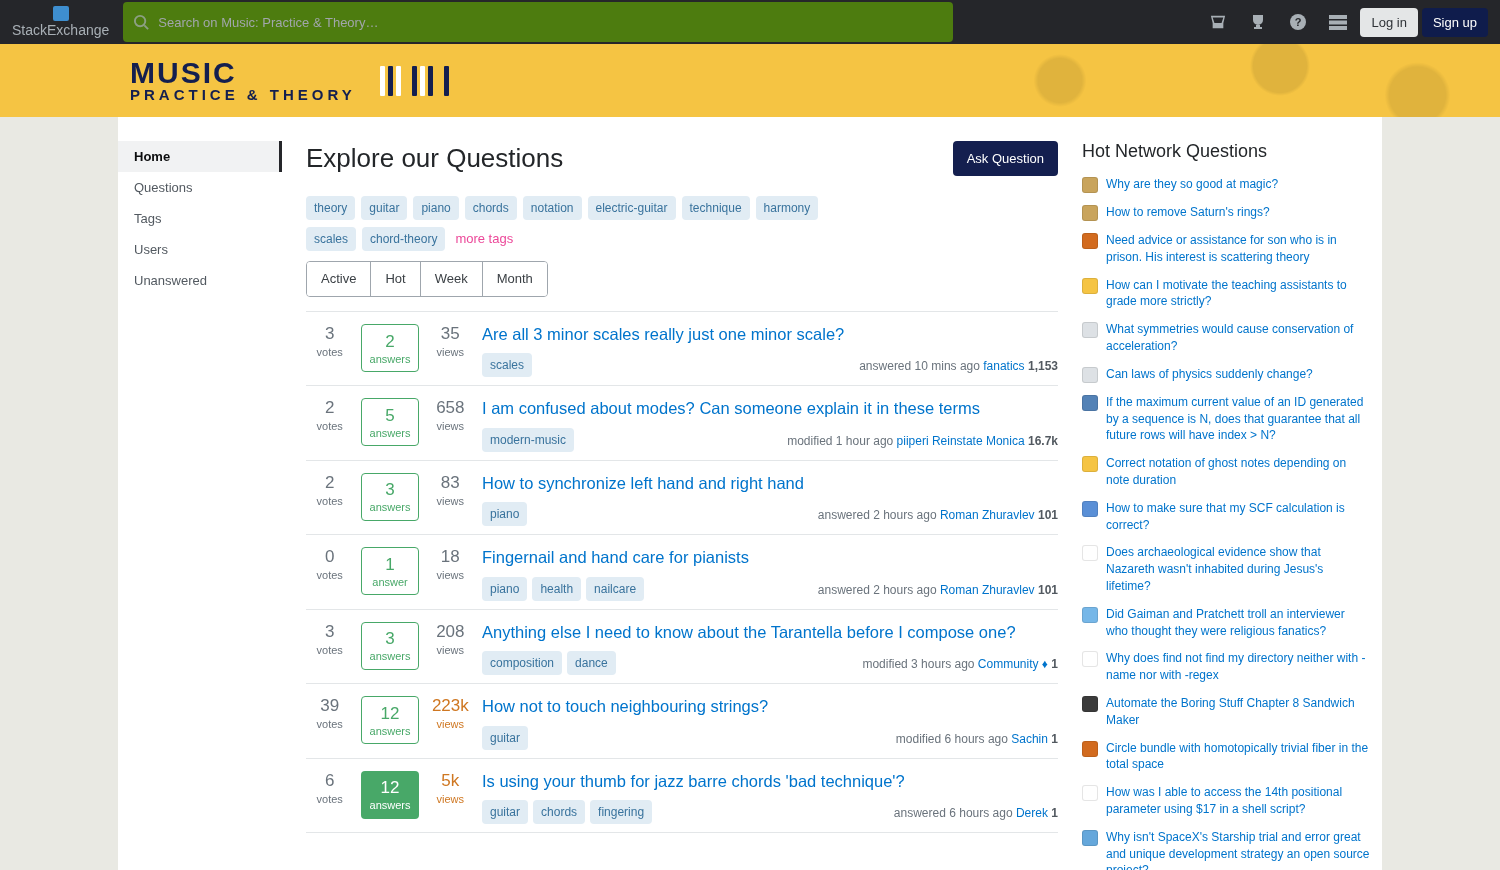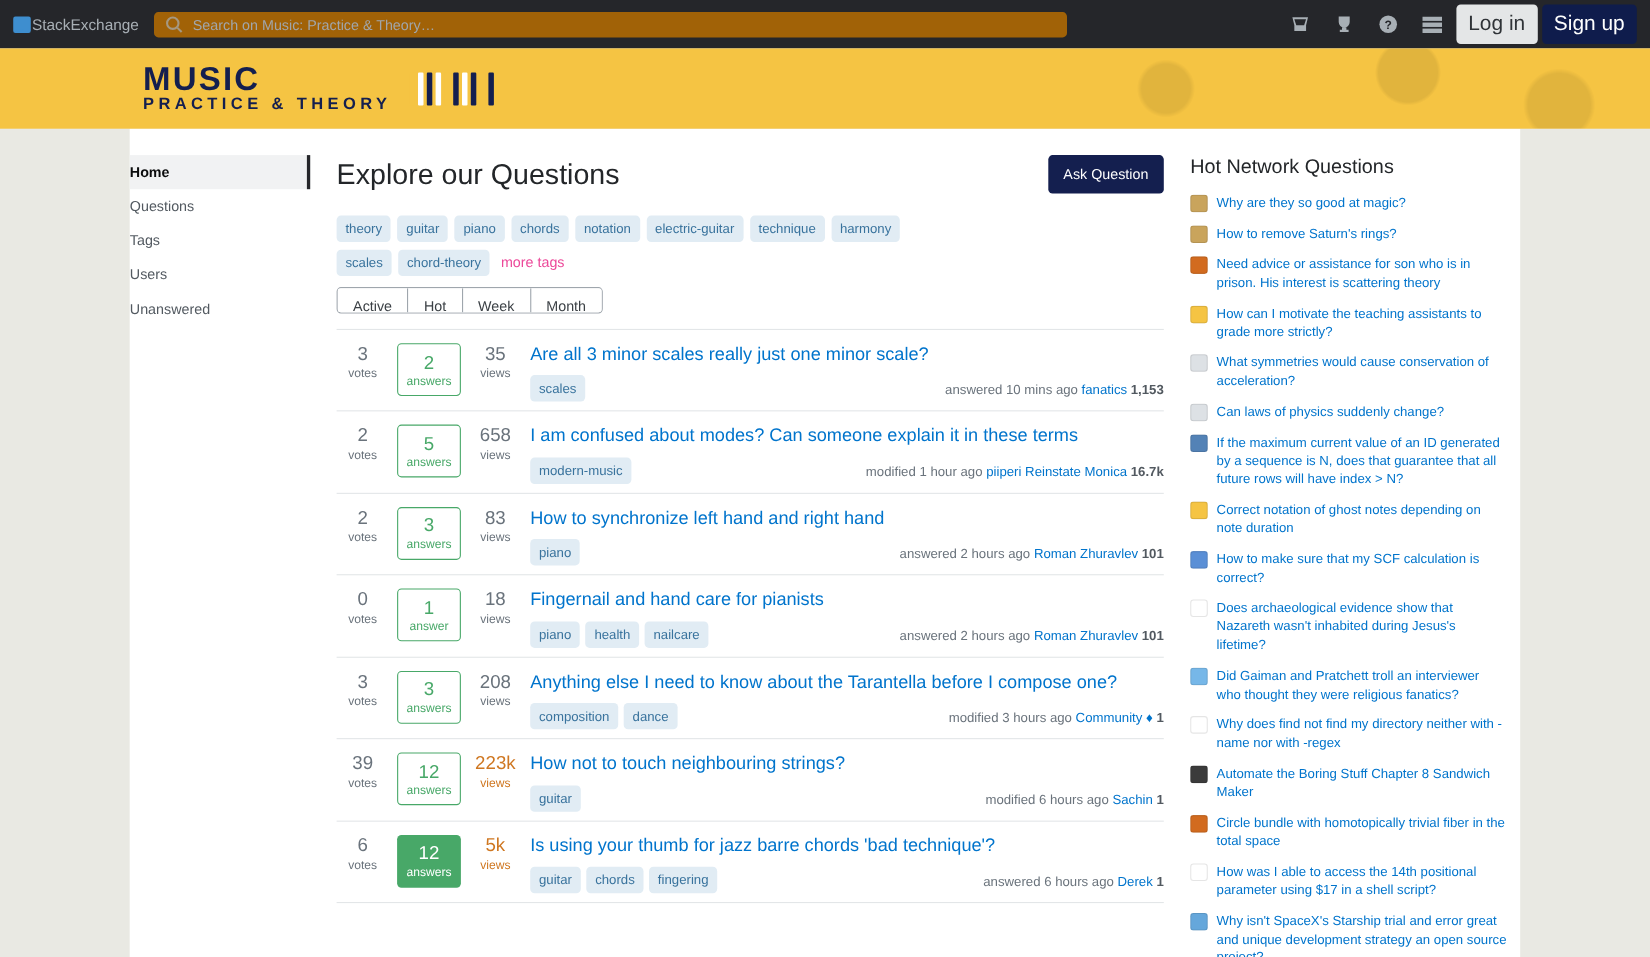--- a/index.html
+++ b/index.html
@@ -1,51 +1,51 @@
 <!DOCTYPE html>
 <html><head>
 <meta charset="utf-8">
 <style>
 * { margin: 0; padding: 0; box-sizing: border-box; }
 body { font-family: -apple-system, BlinkMacSystemFont, "Segoe UI", Arial, sans-serif; background: #e9e9e3; font-size: 13px; color: #232629; }
 .topbar { background: #25262a; height: 44px; display: flex; align-items: center; padding: 0 12px; }
-.topbar-logo { display: flex; align-items: center; color: #a8afb5; font-size: 14px; margin-right: 14px; gap: 1px; cursor: pointer; }
+.topbar-logo { display: flex; align-items: center; color: #a8afb5; font-size: 14px; margin-right: 14px; gap: 1px; cursor: pointer; flex-direction: column; }
 .se-icon { width: 16px; height: 15px; background: #3e8ecf; border-radius: 2px; position: relative; }
 .se-icon::after { content: ""; position: absolute; bottom: -3px; left: 3px; border: 3px solid transparent; border-top-color: #3e8ecf; }
-.topbar-search { flex: 1; max-width: 830px; display: flex; align-items: center; background: #a16207; border-radius: 4px; height: 23px; padding: 0 10px; gap: 8px; }
+.topbar-search { flex: 1; max-width: 830px; display: flex; align-items: center; background: #4d7c0f; border-radius: 4px; height: 40px; padding: 0 10px; gap: 8px; }
 .search-icon { width: 17px; height: 17px; opacity: .7; }
 .topbar-search input { flex: 1; background: transparent; border: none; color: #ccc; font-size: 13px; outline: none; }
 .topbar-search input::placeholder { color: #a1a6ab; }
 .topbar-right { margin-left: auto; display: flex; align-items: center; gap: 4px; }
 .topbar-icon-btn { width: 36px; height: 36px; display: flex; align-items: center; justify-content: center; color: #a8afb5; cursor: pointer; }
-.btn { padding: 7px 11px; border-radius: 4px; font-size: 19px; cursor: pointer; border: none; }
+.btn { padding: 7px 11px; border-radius: 4px; font-size: 13px; cursor: pointer; border: none; }
 .btn-login { background: #e4e6e7; color: #2f3337; }
 .btn-signup { background: #0f1c4c; color: #fff; font-weight: 500; }
 .site-header { background: #f5c443; height: 73px; display: flex; align-items: center; overflow: hidden; position: relative; }
 .site-header-inner { max-width: 1264px; margin: 0 auto; width: 100%; padding: 0 12px; display: flex; align-items: center; }
 .site-logo { display: flex; align-items: center; gap: 12px; cursor: pointer; }
 .logo-text { font-family: Arial, sans-serif; }
 .logo-main { font-size: 30px; font-weight: 900; letter-spacing: 2px; color: #141f4f; line-height: 0.9; }
 .logo-sub { font-size: 15px; letter-spacing: 4px; color: #141f4f; font-weight: 600; }
 .logo-bars { display: flex; gap: 3px; align-items: center; margin-left: 4px; }
 .logo-bar { width: 5px; height: 30px; border-radius: 1px; }
 .header-deco { position: absolute; right: 0; top: 0; bottom: 0; width: 550px; opacity: 0.08; background: radial-gradient(circle at 20% 50%, #000 5%, transparent 6%), radial-gradient(circle at 60% 30%, #000 8%, transparent 9%), radial-gradient(circle at 85% 70%, #000 6%, transparent 7%); }
 .container { max-width: 1264px; margin: 0 auto; display: flex; background: #fff; }
 .left-sidebar { width: 164px; padding-top: 24px; font-size: 13px; background: #fff; }
-.left-sidebar a { display: block; padding: 8px 8px 8px 0; color: #525960; text-decoration: none; cursor: pointer; }
+.left-sidebar a { display: block; padding: 8px 8px 8px 16px; color: #525960; text-decoration: none; cursor: pointer; }
 .left-sidebar a.active { font-weight: 700; color: #0c0d0e; background: #f1f2f3; border-right: 3px solid #25262a; }
 .main { flex: 1; padding: 24px 24px 24px 24px; min-width: 0; }
 .main-header { display: flex; align-items: center; justify-content: space-between; margin-bottom: 20px; }
 .main-header h1 { font-size: 26px; font-weight: 400; }
 .ask-btn { background: #141f4f; color: #fff; padding: 10px 14px; border-radius: 4px; font-size: 13px; cursor: pointer; border: none; }
 .tag-row { display: flex; flex-wrap: wrap; gap: 6px; align-items: flex-start; justify-content: space-between; margin-bottom: 14px; }
 .tag-list { display: flex; flex-wrap: wrap; gap: 6px; max-width: 520px; align-items: center; }
 .tag { background: #e1ecf4; color: #39739d; padding: 5px 8px; border-radius: 4px; font-size: 12px; cursor: pointer; }
 .more-tags { color: #ec4899; font-size: 13px; cursor: pointer; padding: 5px 4px; }
-.filter-tabs { display: flex; border: 1px solid #9fa6ad; border-radius: 4px; overflow: hidden; height: 24px; align-self: flex-end; margin-top: 4px; }
+.filter-tabs { display: flex; border: 1px solid #9fa6ad; border-radius: 4px; overflow: hidden; height: 36px; align-self: flex-end; margin-top: 4px; }
 .filter-tab { padding: 9px 14px; font-size: 13px; color: #3b4045; cursor: pointer; border-left: 1px solid #9fa6ad; background: #fff; }
 .filter-tab:first-child { border-left: none; }
 .q-list { border-top: 1px solid #e3e6e8; }
 .q-item { display: flex; border-bottom: 1px solid #e3e6e8; padding: 12px 0; gap: 8px; }
 .stats { display: flex; gap: 8px; width: 168px; flex-shrink: 0; }
 .stat { width: 48px; text-align: center; font-size: 11px; color: #6a737c; }
 .stat .num { font-size: 17px; color: #6a737c; display: block; margin-bottom: 2px; }
 .answers-box { width: 58px; height: 48px; border-radius: 4px; display: flex; flex-direction: column; align-items: center; justify-content: center; font-size: 11px; }
 .answers-box .num { font-size: 17px; margin-bottom: 1px; }
 .ab-outline { border: 1px solid #48a868; color: #48a868; }

